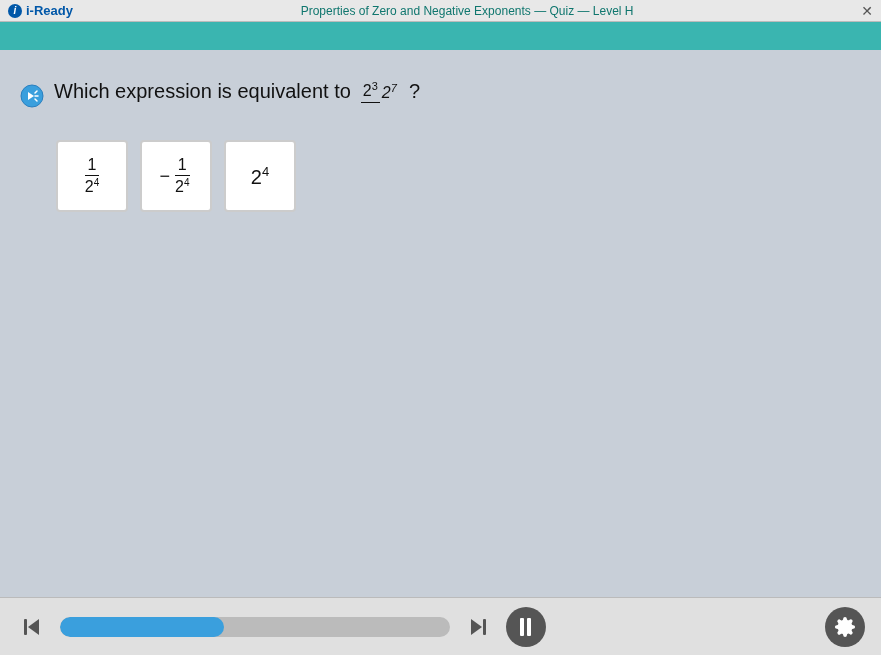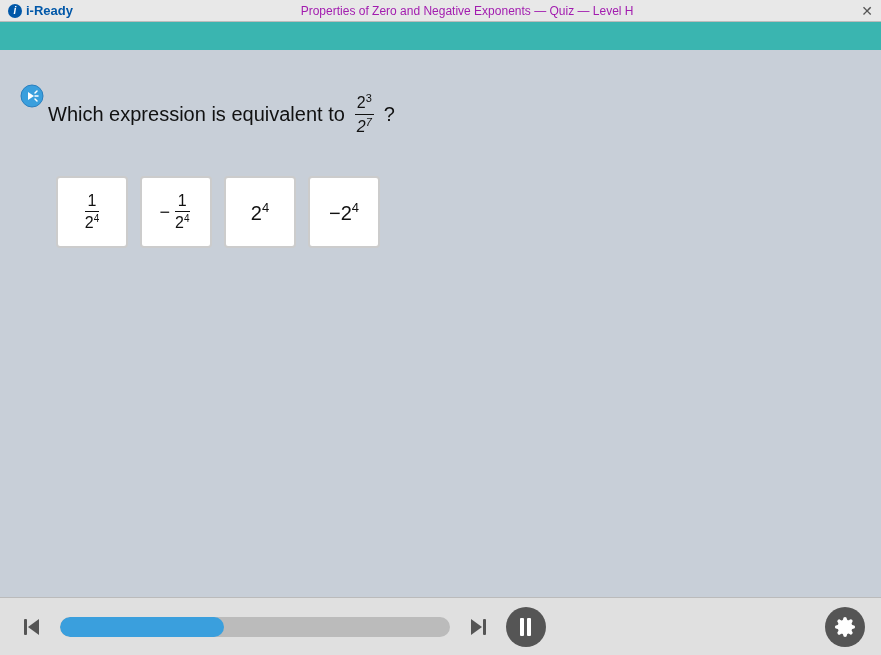--- a/index.html
+++ b/index.html
@@ -43,21 +43,21 @@
       align-items: center;
       justify-content: center;
       color: white;
       font-size: 10px;
       font-style: italic;
       font-weight: bold;
     }
 
     #title-bar .center-title {
       font-size: 12px;
-      color: #a21caf;
+      color: #0f766e;
     }
 
     #title-bar .close-btn {
       font-size: 14px;
       color: #555;
       cursor: pointer;
       background: none;
       border: none;
     }
 
@@ -74,21 +74,21 @@
       height: calc(655px - 22px - 28px - 58px);
       background: #c8cfd8;
       padding: 30px 20px 20px 20px;
       position: relative;
     }
 
     
     #question-area {
       display: flex;
       align-items: flex-start;
-      gap: 4px;
+      gap: 10px;
       margin-bottom: 28px;
     }
 
     #sound-icon {
       margin-top: 4px;
       cursor: pointer;
     }
 
     #sound-icon svg {
       width: 24px;
@@ -105,25 +105,24 @@
     }
 
     #question-text .question-label {
       font-size: 20px;
       color: #111;
     }
 
     
     .fraction {
       display: inline-flex;
-      flex-direction: column;
       align-items: flex-end;
       vertical-align: middle;
       line-height: 1;
-      margin: 12px 2px;
+      margin: 0 2px;
     }
 
     .fraction .numerator {
       font-size: 16px;
       border-bottom: 1.5px solid #111;
       padding: 0 2px 1px 2px;
       line-height: 1.2;
     }
 
     .fraction .denominator {
@@ -330,23 +329,20 @@
       <div class="frac">
         <div class="num">1</div>
         <div class="den">2<sup>4</sup></div>
       </div>
     </div>
 
     <div class="answer-option">
       <span style="font-size:20px;">2<sup style="font-size:13px;">4</sup></span>
     </div>
 
-    <div class="answer-option">
-      <span style="font-size:20px;">−2<sup style="font-size:13px;">4</sup></span>
-    </div>
 
   </div>
 
 </div>
 
 <div id="bottom-bar">
   <div class="center-controls">
 
     <button id="skip-back-btn">
       <svg width="24" height="24" viewBox="0 0 24 24" fill="#555">

